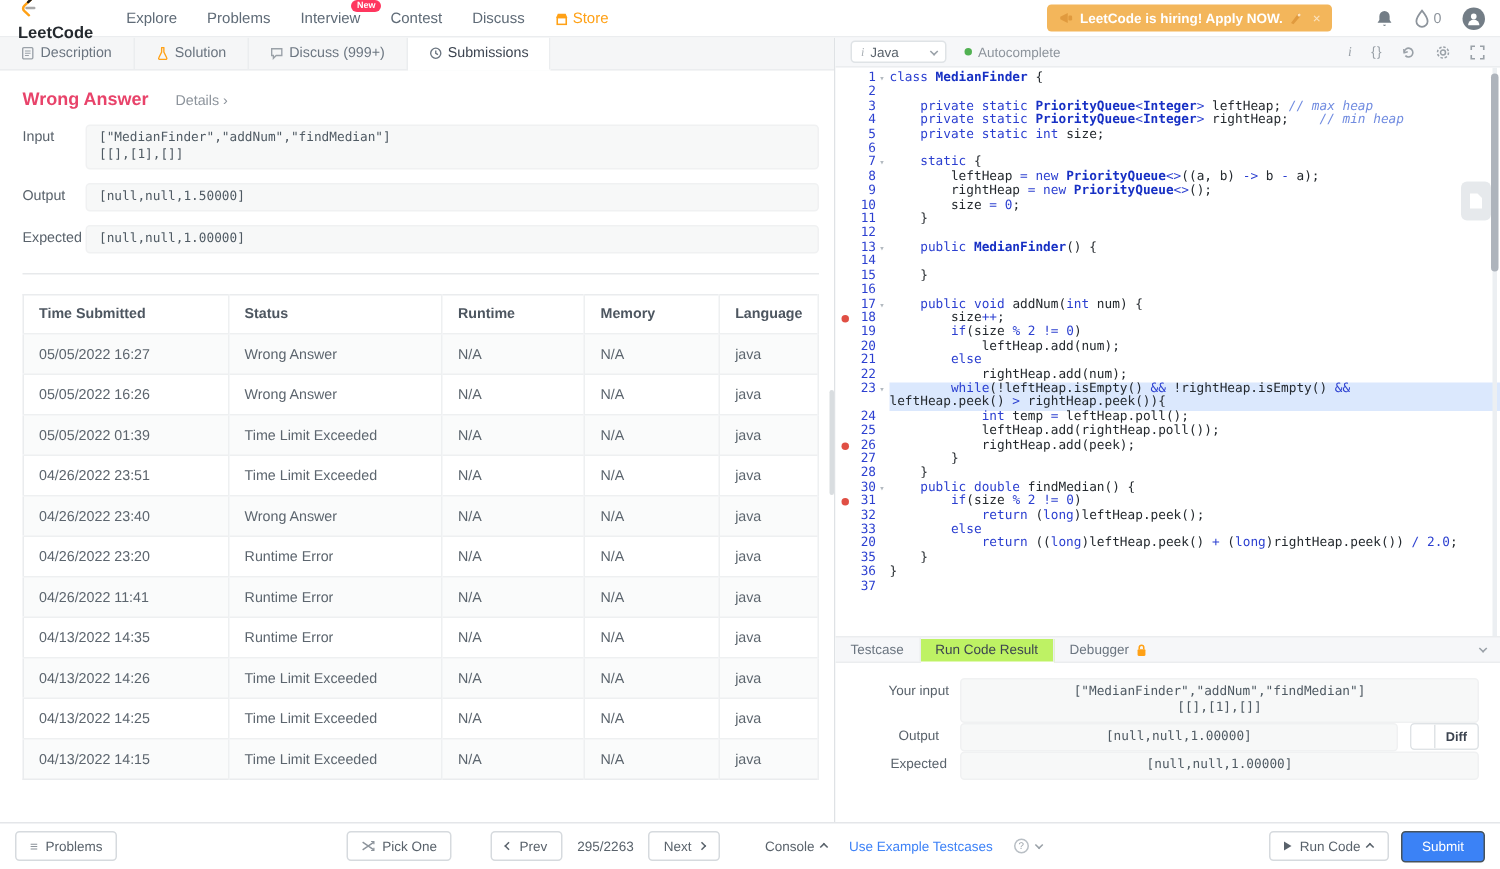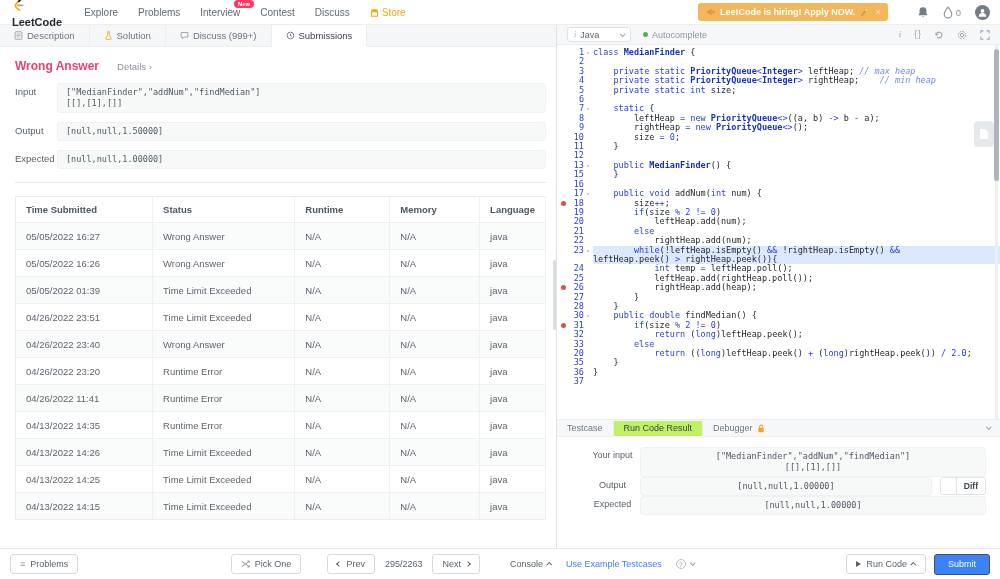--- a/index.html
+++ b/index.html
@@ -470,20 +470,27 @@
             </div>
             <div class="code-row">
               <div class="gut">
                 <span class="num">13</span>
                 <span class="fold">▾</span>
               </div>
               <div class="code-cell">    <span class="kw">public</span> <span class="typ">MedianFinder</span>() {</div>
             </div>
             <div class="code-row">
               <div class="gut">
+                <span class="num">14</span>
+                <span class="fold"></span>
+              </div>
+              <div class="code-cell"></div>
+            </div>
+            <div class="code-row">
+              <div class="gut">
                 <span class="num">15</span>
                 <span class="fold"></span>
               </div>
               <div class="code-cell">    }</div>
             </div>
             <div class="code-row">
               <div class="gut">
                 <span class="num">16</span>
                 <span class="fold"></span>
               </div>
@@ -552,21 +559,21 @@
                 <span class="fold"></span>
               </div>
               <div class="code-cell">            leftHeap.add(rightHeap.poll());</div>
             </div>
             <div class="code-row">
               <div class="gut">
                 <span class="bp"></span>
                 <span class="num">26</span>
                 <span class="fold"></span>
               </div>
-              <div class="code-cell">            rightHeap.add(heap);</div>
+              <div class="code-cell">            rightHeap.add(peek);</div>
             </div>
             <div class="code-row">
               <div class="gut">
                 <span class="num">27</span>
                 <span class="fold"></span>
               </div>
               <div class="code-cell">        }</div>
             </div>
             <div class="code-row">
               <div class="gut">

